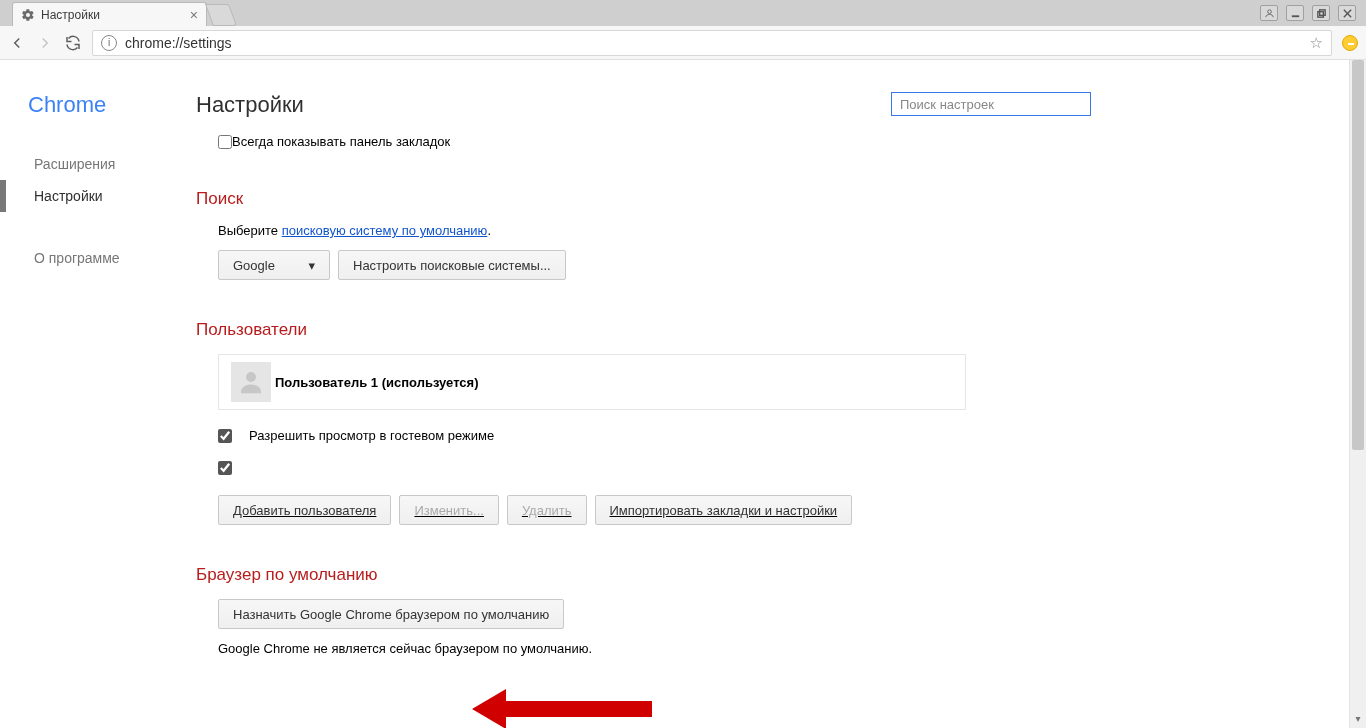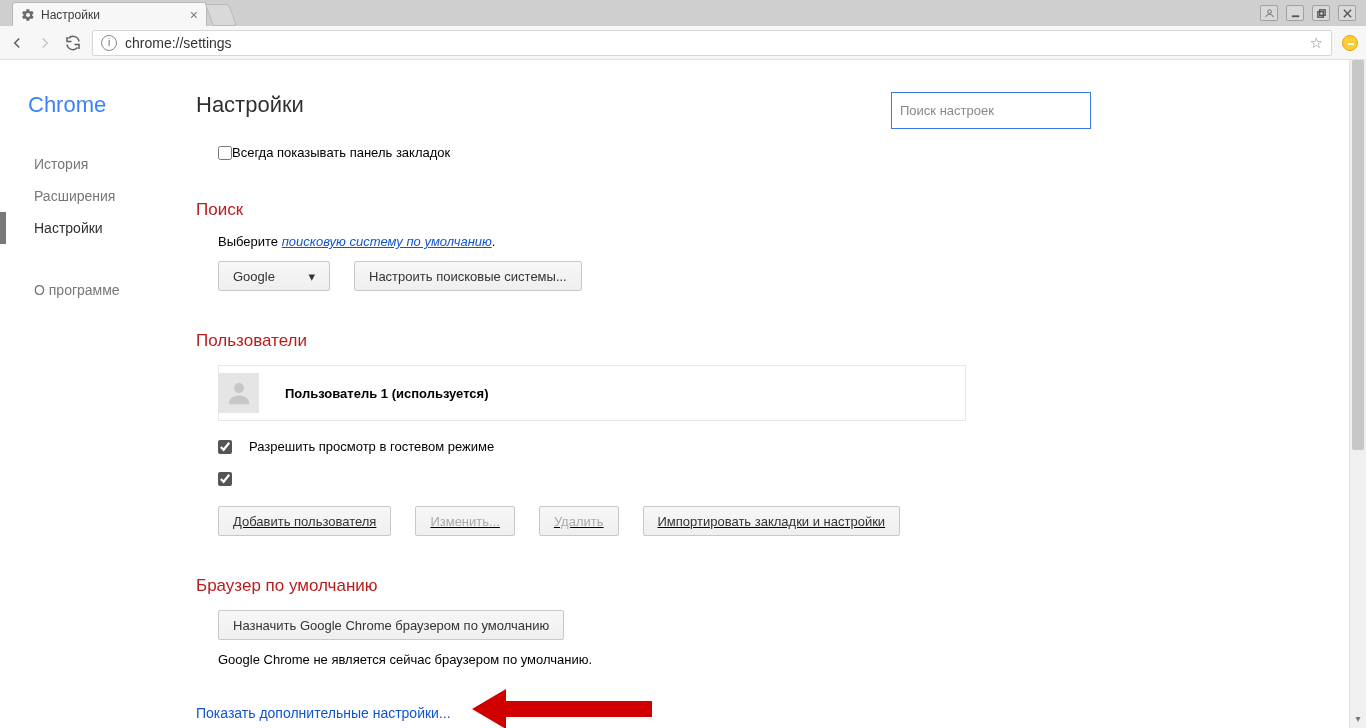--- a/index.html
+++ b/index.html
@@ -30,36 +30,36 @@
     .content { display: flex; height: calc(100% - 60px); position: relative; }
     .sidebar { width: 196px; padding: 32px 0 0 0; }
     .brand { font-size: 22px; color: #3b82f6; padding-left: 28px; margin-bottom: 30px; }
     .side-item { display:block; padding: 8px 0 8px 28px; color: #777; font-size: 14px; cursor: pointer; border-left: 6px solid transparent; }
     .side-item.active { color: #303030; border-left: 6px solid #787878; }
     .side-gap { height: 30px; }
 
     .main { flex: 1; padding: 32px 0 0 0; position: relative; }
     .page-header { display: flex; justify-content: space-between; align-items: flex-start; width: 895px; }
     .page-title { font-size: 22px; color: #303030; }
-    .search-box { width: 200px; height: 37px; border: 1px solid #3b78e7; padding: 0 8px; font-size: 13px; color:#555; }
+    .search-box { width: 200px; height: 24px; border: 1px solid #3b78e7; padding: 0 8px; font-size: 13px; color:#555; }
     .search-box::placeholder { color: #888; }
 
     .section-title { font-size: 17px; color: #b91c1c; margin-top: 40px; }
     .section-body { padding-left: 22px; margin-top: 14px; }
 
     .check-row { display: flex; align-items: center; margin-bottom: 10px; }
     .chk { width: 14px; height: 14px; accent-color: #555; }
-    .link { color: #1155cc; text-decoration: underline; cursor: pointer; font-style: italic; }
+    .link { color: #1155cc; text-decoration: underline; cursor: pointer; }
 
     .btn { height: 30px; padding: 0 14px; background: linear-gradient(#f7f7f7,#efefef); border: 1px solid #c8c8c8; border-radius: 2px; font-size: 13px; color: #333; display: inline-flex; align-items: center; cursor: pointer; }
     .btn:disabled, .btn.disabled { color: #aaa; cursor: default; }
     .select-btn { min-width: 112px; justify-content: space-between; }
-    .row-btn-group { display: flex; gap: 24px; margin-top: 12px; }
-
-    .user-card { border: 1px solid #e6e6e6; width: 748px; height: 56px; display: flex; align-items: center; padding: 0 0; gap: 26px; }
+    .row-btn-group { display: flex; gap: 8px; margin-top: 12px; }
+
+    .user-card { border: 1px solid #e6e6e6; width: 748px; height: 56px; display: flex; align-items: center; padding: 0 12px; gap: 4px; }
     .avatar { width: 40px; height: 40px; background: #e5e5e5; display:flex; align-items:center; justify-content:center; }
     .avatar svg { width: 30px; height: 30px; }
     .user-name { font-weight: bold; }
 
     .checkrow { display: flex; align-items: center; gap: 17px; margin-top: 18px; }
 
     .show-more { color: #1155cc; font-size: 14px; cursor: pointer; margin-top: 38px; display: inline-block; }
 
     
     .anno-arrow { position: absolute; width: 180px; height: 46px; }
@@ -136,21 +136,20 @@
     <span class="addr-info">i</span>
     <span>chrome://settings</span>
     <span class="addr-star">☆</span>
   </div>
   <div class="ext-badge"></div>
 </div>
 
 <div class="content">
   <div class="sidebar">
     <div class="brand">Chrome</div>
-    <span class="side-item">История</span>
     <span class="side-item">Расширения</span>
     <span class="side-item active">Настройки</span>
     <div class="side-gap"></div>
     <span class="side-item">О программе</span>
   </div>
 
   <div class="main">
     <div class="page-header">
       <div class="page-title">Настройки</div>
       <input class="search-box" type="text" placeholder="Поиск настроек" style="">
@@ -211,21 +210,20 @@
 
     
     <div class="section-title">Браузер по умолчанию</div>
     <div class="section-body">
       <div class="row-btn-group" style="margin-top:0;">
         <button class="btn">Назначить Google Chrome браузером по умолчанию</button>
       </div>
       <div style="margin-top:12px;">Google Chrome не является сейчас браузером по умолчанию.</div>
     </div>
 
-    <span class="show-more">Показать дополнительные настройки...</span>
 
     
     <svg class="anno-arrow" style="left:276px; top:626px;" viewBox="0 0 180 46">
       <polygon points="0,23 34,3 34,15 180,15 180,31 34,31 34,43"></polygon>
     </svg>
 
   </div>
 </div>
 
 <div class="vscroll">

